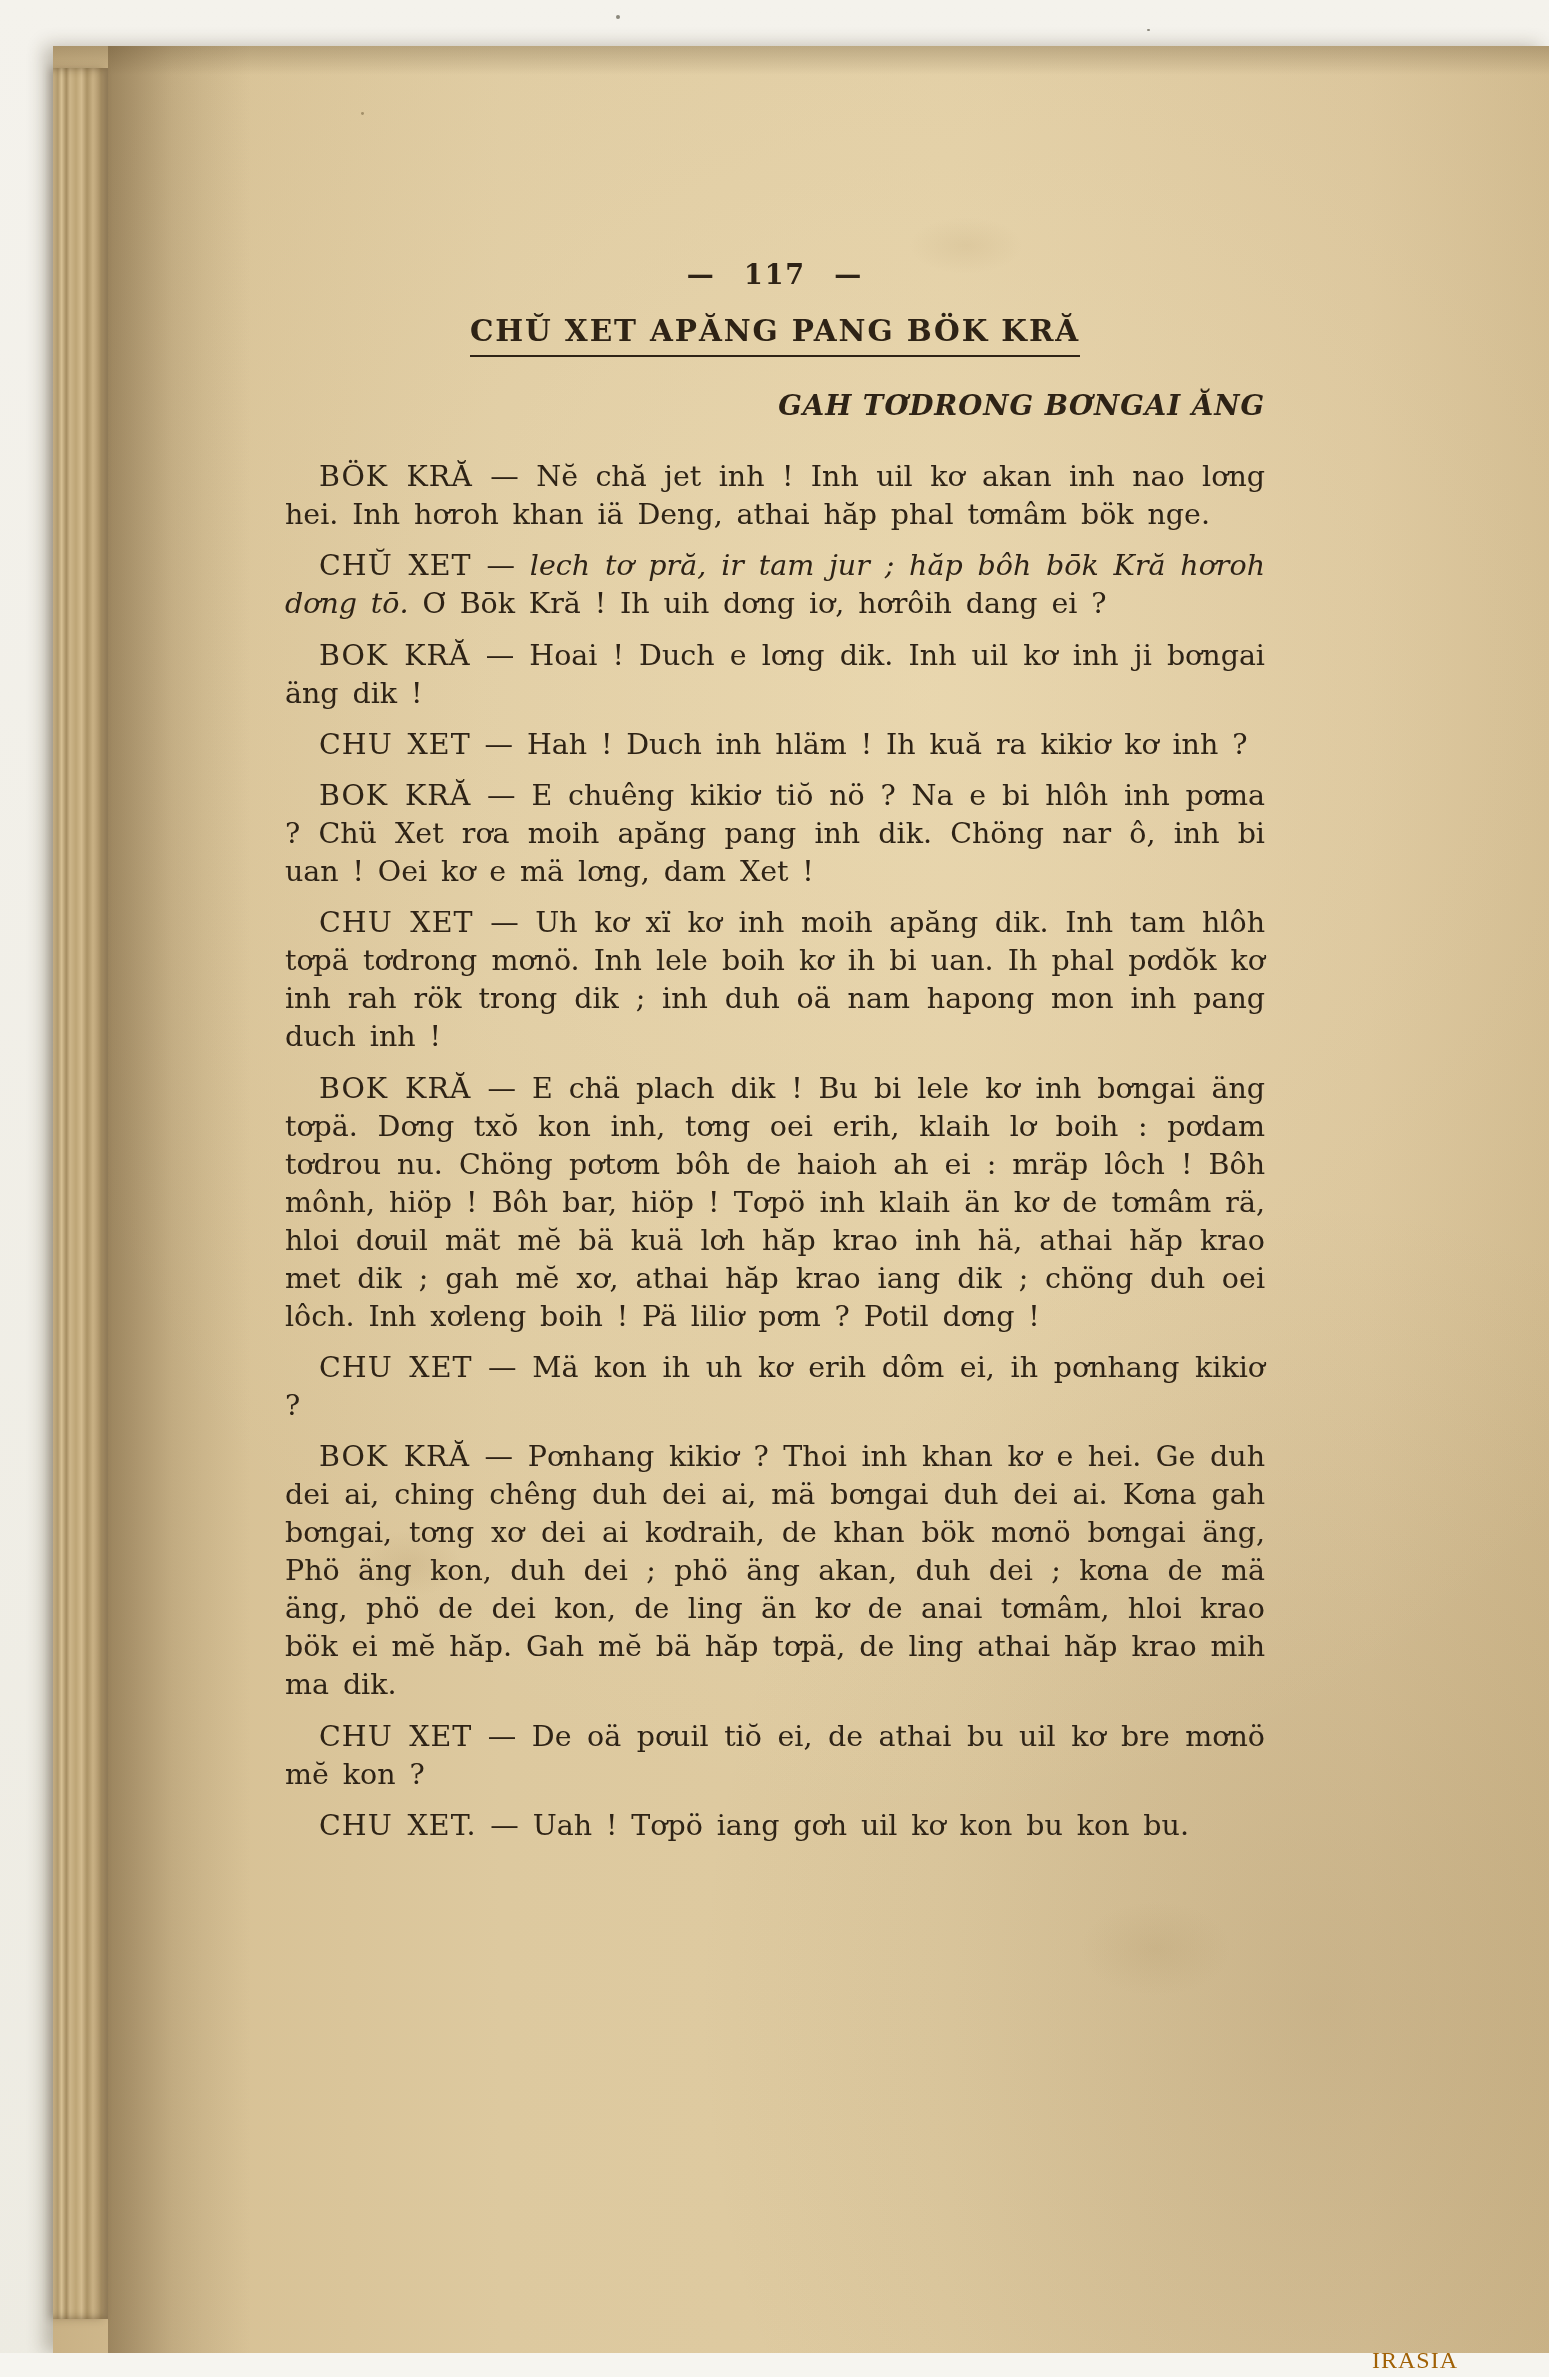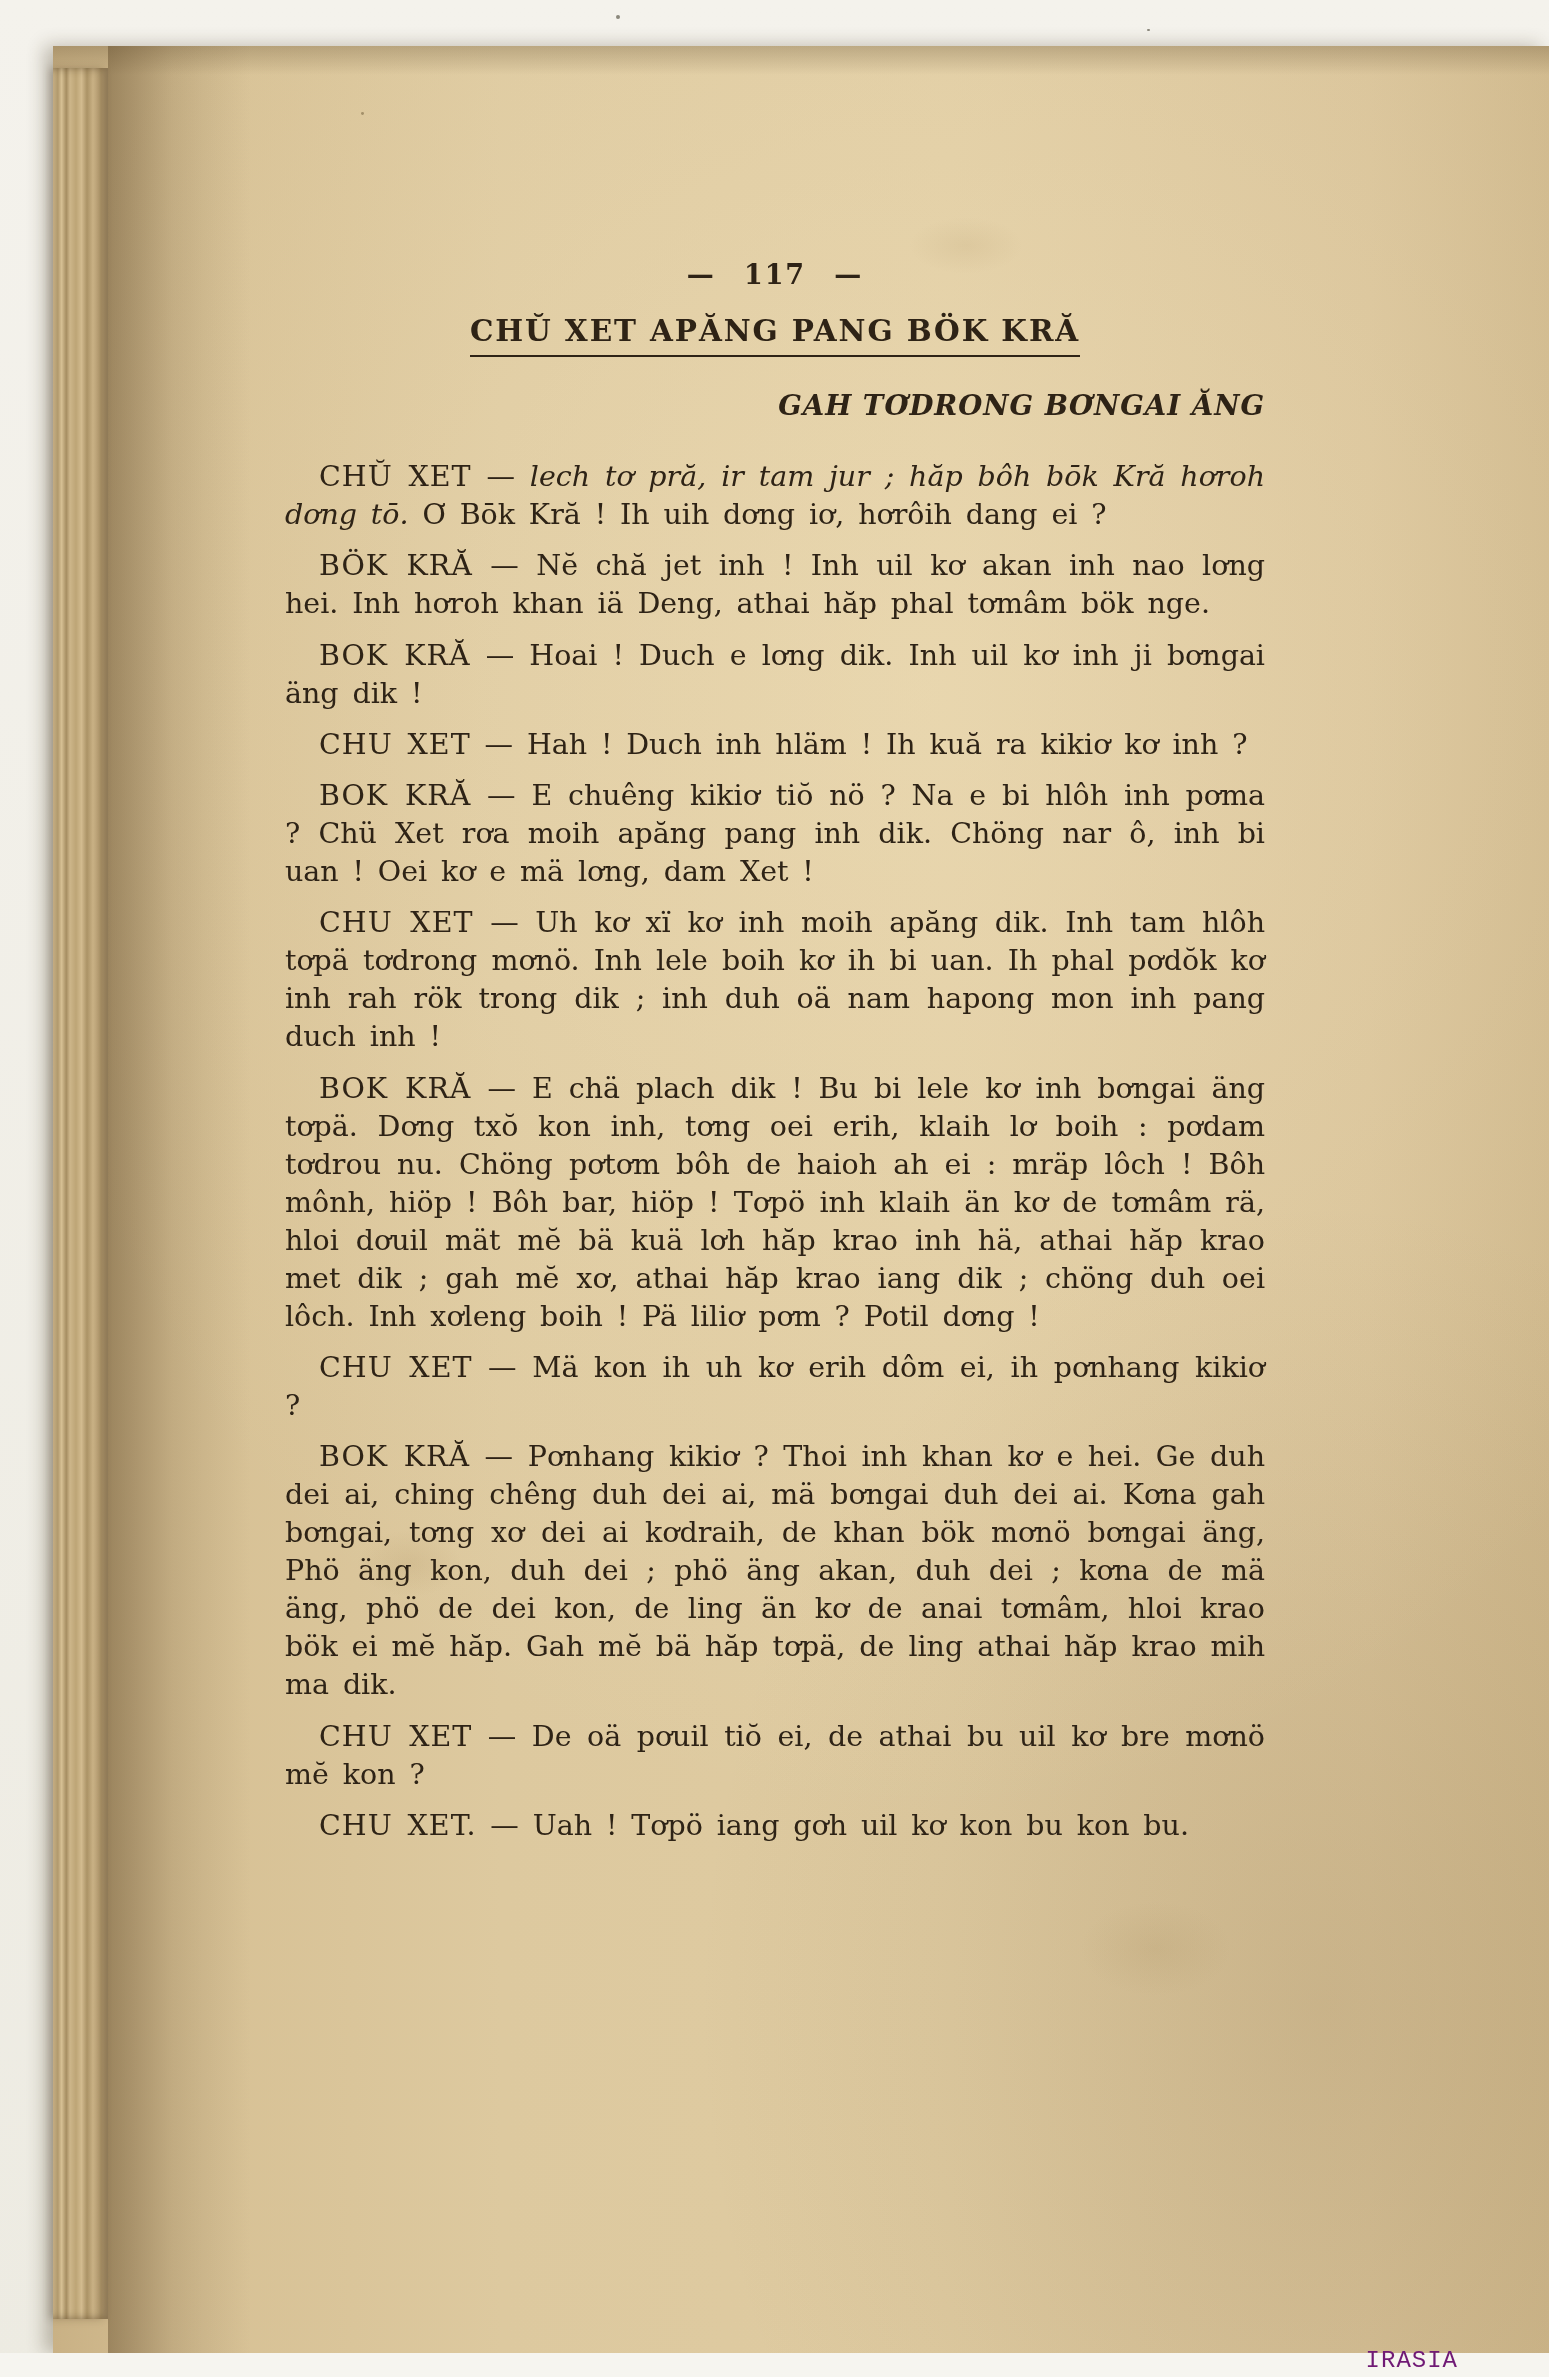--- a/index.html
+++ b/index.html
@@ -62,22 +62,22 @@
   .para{
     font-size:28.5px;line-height:38px;text-align:justify;
     text-indent:34px;margin:0 0 13.3px 0;word-spacing:4.8px;
   }
   .speaker{letter-spacing:1px;}
   .seg.italic{font-style:italic;}
   
   .bottom-strip{position:absolute;left:0;right:0;bottom:0;height:25px;background:#f6f5f0;}
   .watermark{
     position:absolute;right:91px;bottom:3.8px;
-    font-family:Liberation Mono, monospace;
-    font-size:24px;color:#701a75;letter-spacing:1px;
+    font-family:Liberation Serif, serif;
+    font-size:24px;color:#a16207;letter-spacing:1px;
   }
 </style>
 </head>
 <body>
 
 <div class="scan">
 
   <div class="book-page">
     <div class="page-top-shade"></div>
     <div class="gutter-shadow"></div>
@@ -85,22 +85,22 @@
     <div class="spot spot2"></div>
     <div class="spot spot3"></div>
 
     <div class="content">
       <div class="page-number">— 117 —</div>
       <div class="title-row">
         <span class="title-text">CHŬ XET APĂNG PANG BÖK KRĂ</span>
       </div>
       <div class="subtitle">GAH TƠDRONG BƠNGAI ĂNG</div>
       <div class="dialogue">
+          <p class="para"><span class="speaker">BÖK KRĂ</span> — <span class="seg">Nĕ chă jet inh ! Inh uil kơ akan inh nao lơng hei. Inh hơroh khan iä Deng, athai hăp phal tơmâm bök nge.</span></p>
           <p class="para"><span class="speaker">CHŬ XET</span> — <span class="seg italic">lech tơ pră, ir tam jur ; hăp bôh bōk Kră hơroh dơng tō.</span> <span class="seg">Ơ Bōk Kră ! Ih uih dơng iơ, hơrôih dang ei ?</span></p>
-          <p class="para"><span class="speaker">BÖK KRĂ</span> — <span class="seg">Nĕ chă jet inh ! Inh uil kơ akan inh nao lơng hei. Inh hơroh khan iä Deng, athai hăp phal tơmâm bök nge.</span></p>
           <p class="para"><span class="speaker">BOK KRĂ</span> — <span class="seg">Hoai ! Duch e lơng dik. Inh uil kơ inh ji bơngai äng dik !</span></p>
           <p class="para"><span class="speaker">CHU XET</span> — <span class="seg">Hah ! Duch inh hläm ! Ih kuă ra kikiơ kơ inh ?</span></p>
           <p class="para"><span class="speaker">BOK KRĂ</span> — <span class="seg">E chuêng kikiơ tiŏ nö ? Na e bi hlôh inh pơma ? Chü Xet rơa moih apăng pang inh dik. Chöng nar ô, inh bi uan ! Oei kơ e mä lơng, dam Xet !</span></p>
           <p class="para"><span class="speaker">CHU XET</span> — <span class="seg">Uh kơ xï kơ inh moih apăng dik. Inh tam hlôh tơpä tơdrong mơnö. Inh lele boih kơ ih bi uan. Ih phal pơdŏk kơ inh rah rök trong dik ; inh duh oä nam hapong mon inh pang duch inh !</span></p>
           <p class="para"><span class="speaker">BOK KRĂ</span> — <span class="seg">E chä plach dik ! Bu bi lele kơ inh bơngai äng tơpä. Dơng txŏ kon inh, tơng oei erih, klaih lơ boih : pơdam tơdrou nu. Chöng pơtơm bôh de haioh ah ei : mräp lôch ! Bôh mônh, hiöp ! Bôh bar, hiöp ! Tơpö inh klaih än kơ de tơmâm rä, hloi dơuil mät mĕ bä kuä lơh hăp krao inh hä, athai hăp krao met dik ; gah mĕ xơ, athai hăp krao iang dik ; chöng duh oei lôch. Inh xơleng boih ! Pä liliơ pơm ? Potil dơng !</span></p>
           <p class="para"><span class="speaker">CHU XET</span> — <span class="seg">Mä kon ih uh kơ erih dôm ei, ih pơnhang kikiơ ?</span></p>
           <p class="para"><span class="speaker">BOK KRĂ</span> — <span class="seg">Pơnhang kikiơ ? Thoi inh khan kơ e hei. Ge duh dei ai, ching chêng duh dei ai, mä bơngai duh dei ai. Kơna gah bơngai, tơng xơ dei ai kơdraih, de khan bök mơnö bơngai äng, Phö äng kon, duh dei ; phö äng akan, duh dei ; kơna de mä äng, phö de dei kon, de ling än kơ de anai tơmâm, hloi krao bök ei mĕ hăp. Gah mĕ bä hăp tơpä, de ling athai hăp krao mih ma dik.</span></p>
           <p class="para"><span class="speaker">CHU XET</span> — <span class="seg">De oä pơuil tiŏ ei, de athai bu uil kơ bre mơnö mĕ kon ?</span></p>
           <p class="para"><span class="speaker">CHU XET.</span> — <span class="seg">Uah ! Tơpö iang gơh uil kơ kon bu kon bu.</span></p>
         </div>

